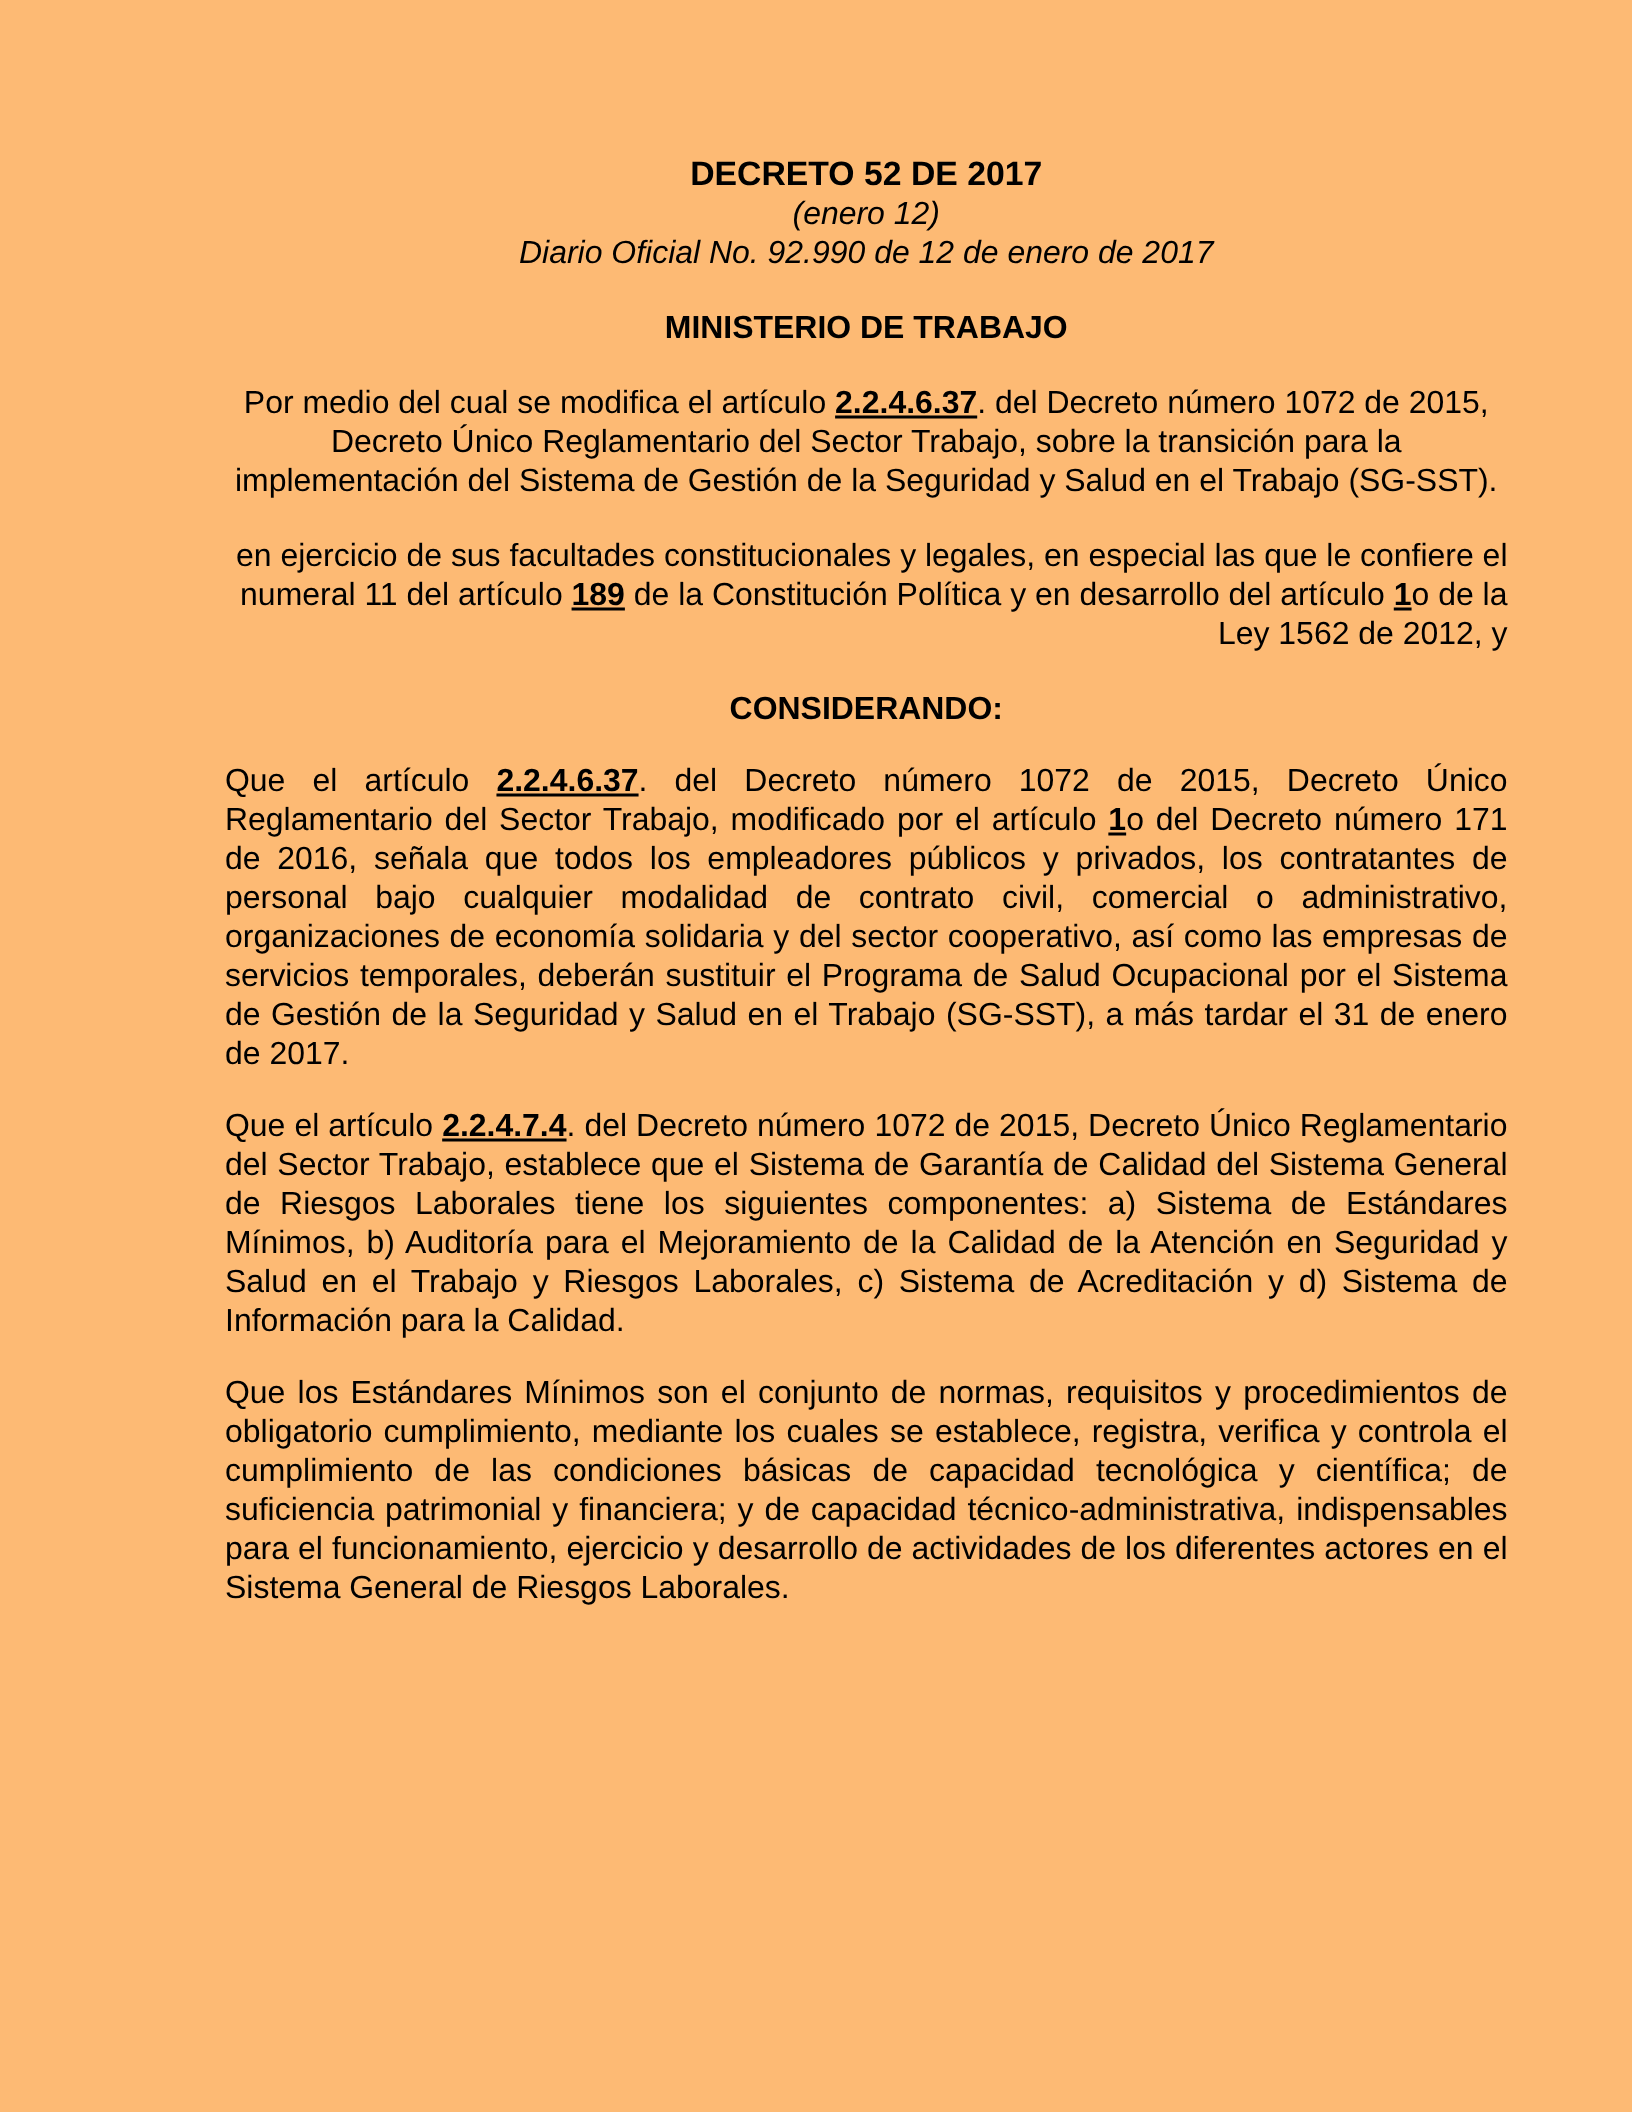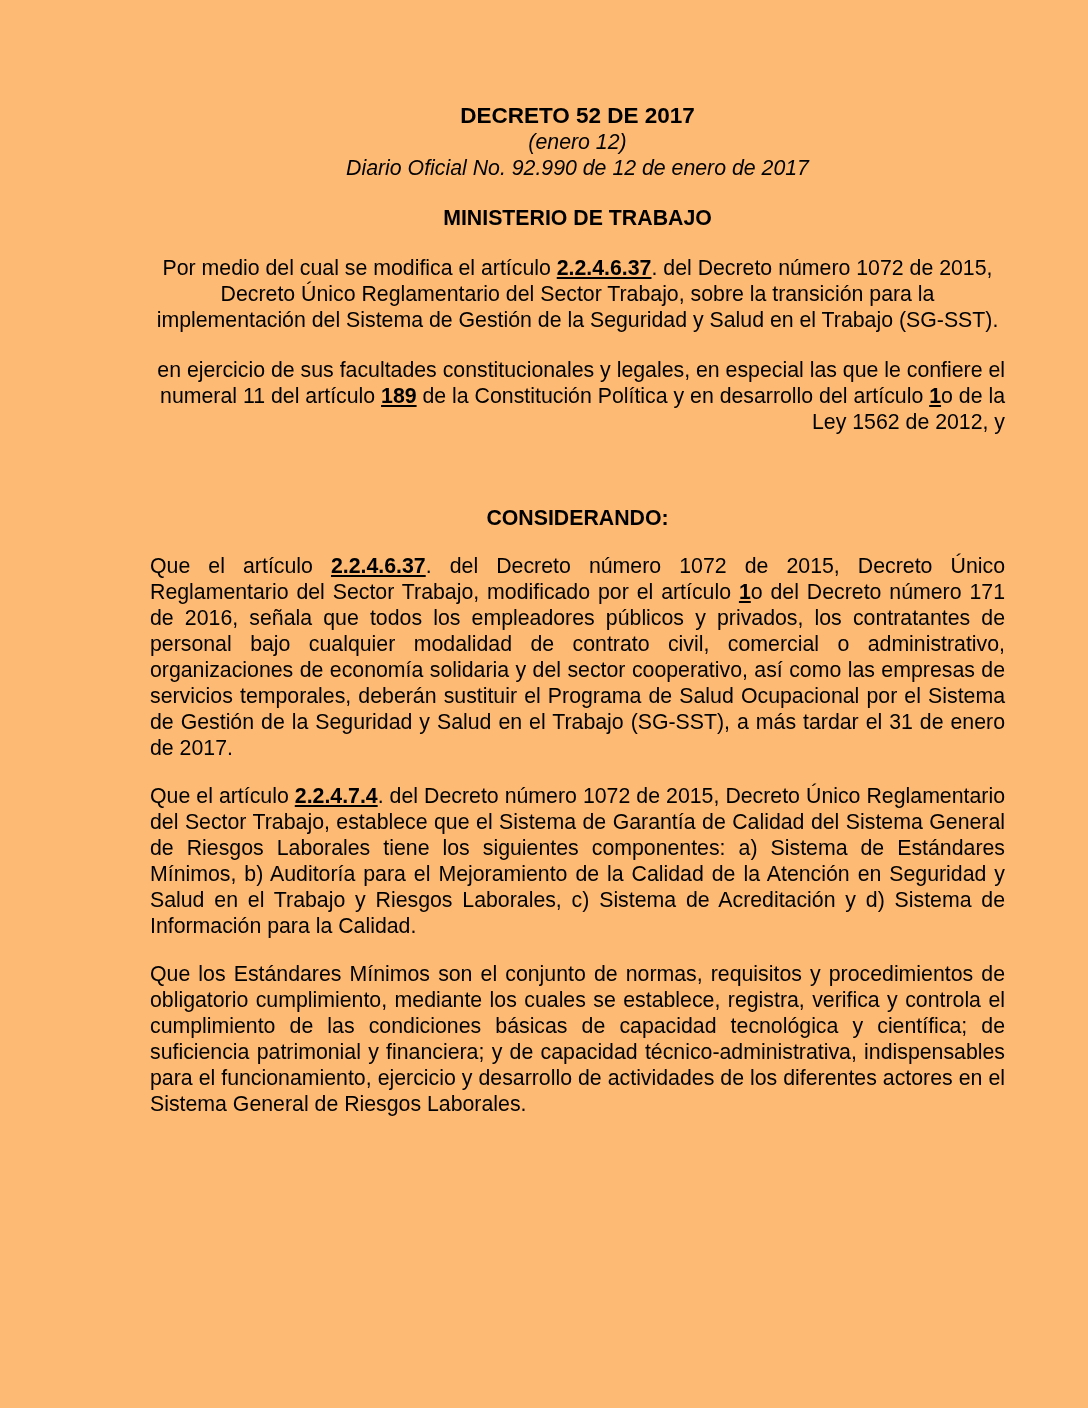--- a/index.html
+++ b/index.html
@@ -26,21 +26,21 @@
   }
   .center-line { margin: 0; text-align: center; font-style: italic; }
   .heading {
     margin: 24px 0 0 0;
     text-align: center;
     font-weight: bold;
     font-size: 21.3px;
     line-height: 26px;
   }
   .heading-president { margin-top: 26px; }
-  .heading-considerando { margin-top: 70px; }
+  .heading-considerando { margin-top: 24px; }
   .subject-para { margin: 24px 0 0 0; text-align: center; }
   .powers-para { margin: 24px 0 0 0; text-align: right; }
   .body-para { margin: 22px 0 0 0; text-align: justify; }
   .rich b { font-weight: bold; }
   .rich u { text-decoration: underline; margin-top: 31px; }
 </style>
 </head>
 <body>
 
 <div class="page">

